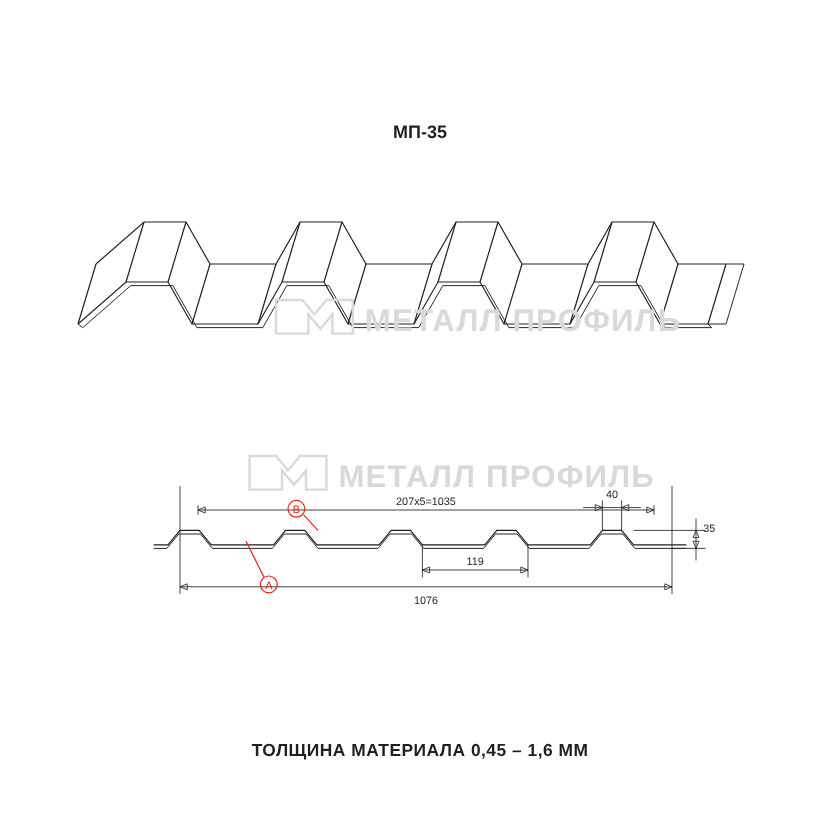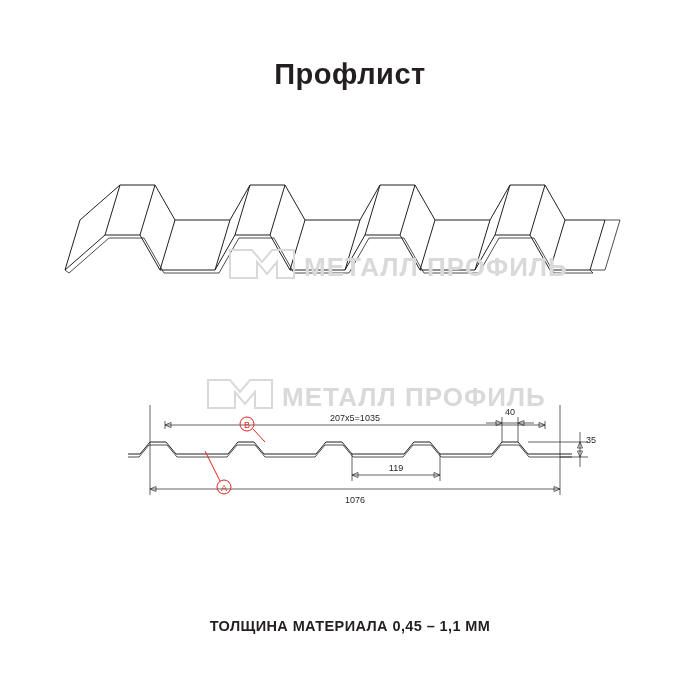--- a/index.html
+++ b/index.html
@@ -80,21 +80,21 @@
   .redtxt { fill: #e2231a; font-size: 9px; font-family: "Liberation Sans", sans-serif; }
   .dimtxt { fill: #231f20; font-size: 9px; font-family: "Liberation Sans", sans-serif; }
   .wmtxt { fill: #d9d9d9; font-size: 26px; font-weight: bold; font-family: "Liberation Sans", sans-serif; letter-spacing: 1px; }
   .wmshape { fill: none; stroke: #d9d9d9; stroke-width: 2; }
 </style>
 </head>
 <body>
 
 <div class="page">
 
-  <div class="title">Профлист</div>
+  <div class="subtitle">МП-35</div>
 
   <div class="iso-wrap">
     <svg width="580" height="150" viewBox="0 0 580 150">
 
       <path class="ln" d="M 20 60 L 60 25 L 95 25 L 115 60 L 170 60 L 190 25 L 225 25 L 245 60 L 300 60 L 320 25 L 355 25 L 375 60 L 430 60 L 450 25 L 485 25 L 505 60 L 545 60"></path>
 
       <path class="ln" d="M 5 110 L 45 75 L 80 75 L 100 110 L 155 110 L 175 75 L 210 75 L 230 110 L 285 110 L 305 75 L 340 75 L 360 110 L 415 110 L 435 75 L 470 75 L 490 110 L 530 110"></path>
 
       <path class="ln" d="M 20 60 L 5 110"></path>
       <path class="ln" d="M 60 25 L 45 75"></path>
@@ -194,15 +194,15 @@
     </svg>
   </div>
 
   <div class="wm wm2">
     <svg width="300" height="60" viewBox="0 0 300 60">
       <path class="wmshape" d="M 8 40 L 8 12 L 30 12 L 40 24 L 50 12 L 72 12 L 72 40 L 55 40 L 55 24 L 45 36 L 35 24 L 35 40 Z"></path>
       <text class="wmtxt" x="82" y="38">МЕТАЛЛ ПРОФИЛЬ</text>
     </svg>
   </div>
 
-  <div class="footer-note">ТОЛЩИНА МАТЕРИАЛА 0,45 – 1,1 ММ</div>
+  <div class="footer-note">ТОЛЩИНА МАТЕРИАЛА 0,45 – 1,6 ММ</div>
 
 </div>
 
 </body></html>

